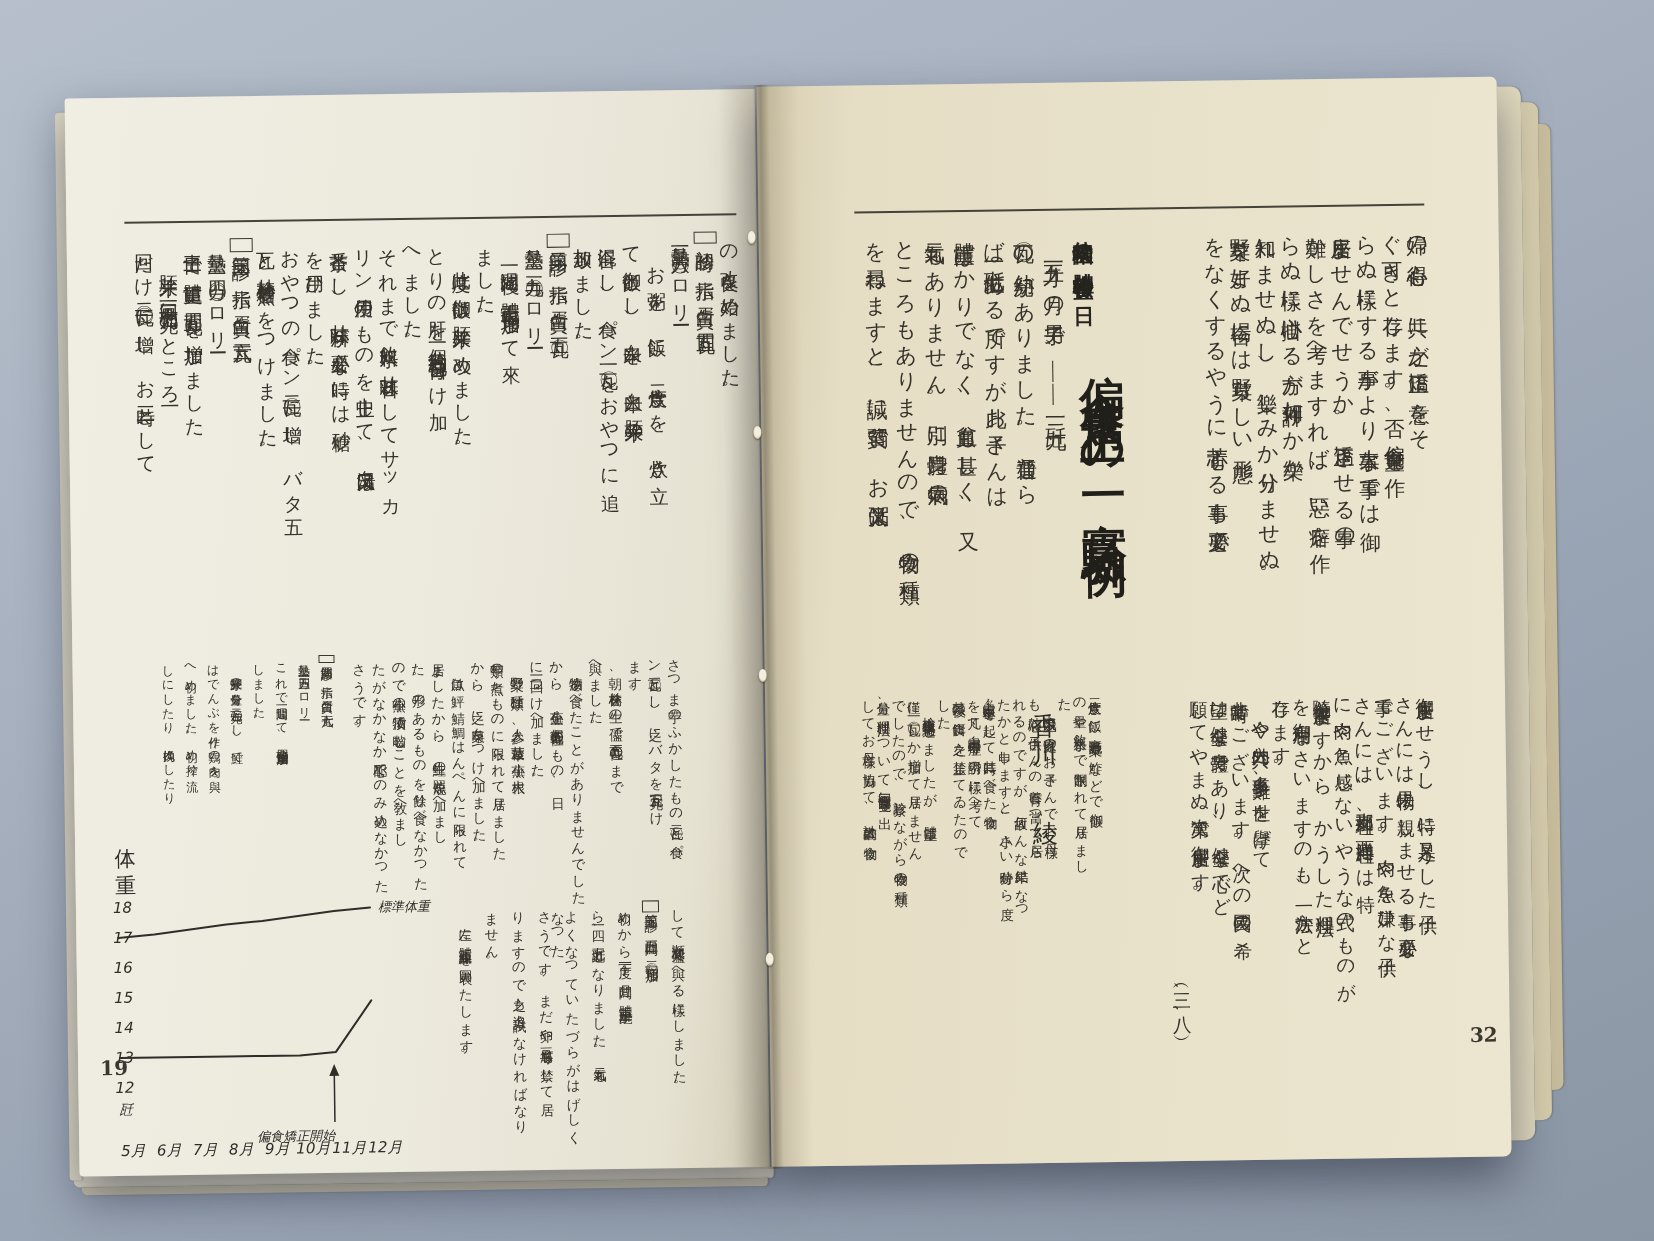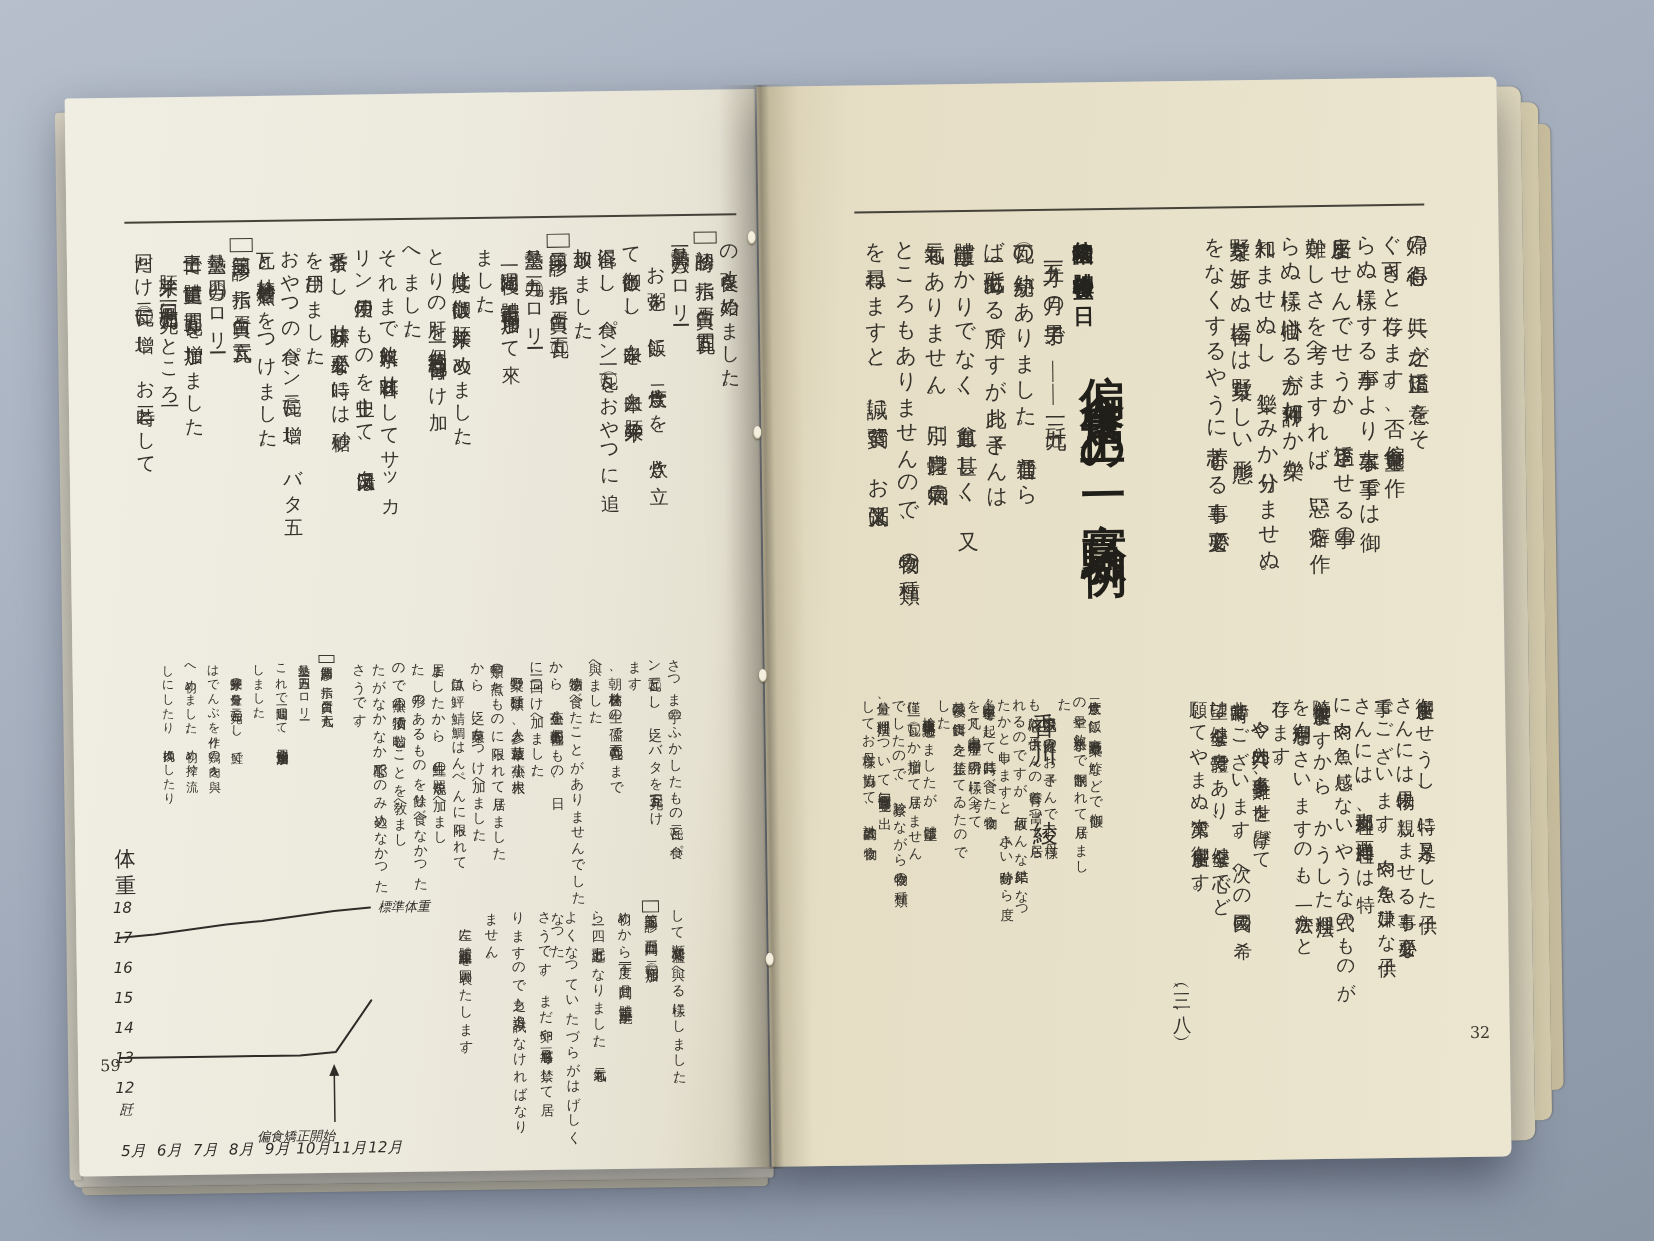--- a/index.html
+++ b/index.html
@@ -31,21 +31,21 @@
   .vreg{position:absolute;writing-mode:vertical-rl;line-height:1;color:#35322b;}
   .vreg>div{width:var(--pitch);letter-spacing:var(--ls,2px);}
   .vreg .bold{font-weight:bold;color:#26241f;}
   .vreg .low{padding-top:290px;}
   .secbox{border:1.5px solid #3a372f;padding:2px 0;margin-bottom:2px;}
   .title-v{
     position:absolute;writing-mode:vertical-rl;font-size:45px;font-weight:bold;color:#211f1a;
     letter-spacing:16px;line-height:1;
   }
   .author-v{position:absolute;writing-mode:vertical-rl;font-size:25px;color:#2c2a24;letter-spacing:28px;line-height:1;}
-  .pagenum{position:absolute;font-size:16px;font-weight:normal;color:#3a372f;font-family:"DejaVu Serif",serif;}
+  .pagenum{position:absolute;font-size:20px;font-weight:bold;color:#3a372f;font-family:"DejaVu Serif",serif;}
   .chart text{fill:#2f2d28;font-family:"DejaVu Sans",sans-serif;}
   .chart .num{font-style:italic;font-size:15px;}
   .chart .hand{font-size:13px;font-style:italic;}
   .chart .yl{font-size:21px;}
   .chart polyline{fill:none;stroke:#2f2d28;stroke-width:2;stroke-linejoin:round;stroke-linecap:round;}
   .chart line{stroke:#2f2d28;stroke-width:1.5;}
 </style>
 </head>
 <body>
 
@@ -153,21 +153,21 @@
         <text x="254" y="318" text-anchor="middle" class="num">11月</text>
         <text x="290" y="318" text-anchor="middle" class="num">12月</text>
         <polyline points="26,100.0 62,97.0 98,92.5 134,88.0 170,85.0 206,80.5 242,76.0 278,73.0"></polyline>
         <polyline points="26,220.0 62,220.0 98,220.0 134,220.0 170,220.0 206,220.0 242,217.0 278,166.0"></polyline>
         <text x="286" y="77.00000000000004" class="hand">標準体重</text>
         <line x1="240" y1="287" x2="240" y2="239"></line>
         <polygon points="240,229 235,241 245,241" fill="#2f2d28"></polygon>
         <text x="162" y="305" class="hand">偏食矯正開始</text>
       </svg>
 
-    <div class="pagenum" style="left:22px;top:958px;">59</div>
+    <div class="pagenum" style="left:22px;top:958px;">19</div>
   </div>
 
   <div class="page page-right">
     <div class="rule" style="left:96px;top:126px;width:570px;"></div>
 
     <div class="vreg" style="left:440px;top:142px;width:228px;height:432px;--pitch:25.3px;--ls:2px;font-size:21px;">
         <div>婦の心得も、共に之が矯正に意をそゝ</div>
         <div>ぐ可きと存じます。否、偏食兒童を作</div>
         <div>らぬ樣にする事がより大事な事では御</div>
         <div>座居ませんでせうか。矯正させる事の</div>

